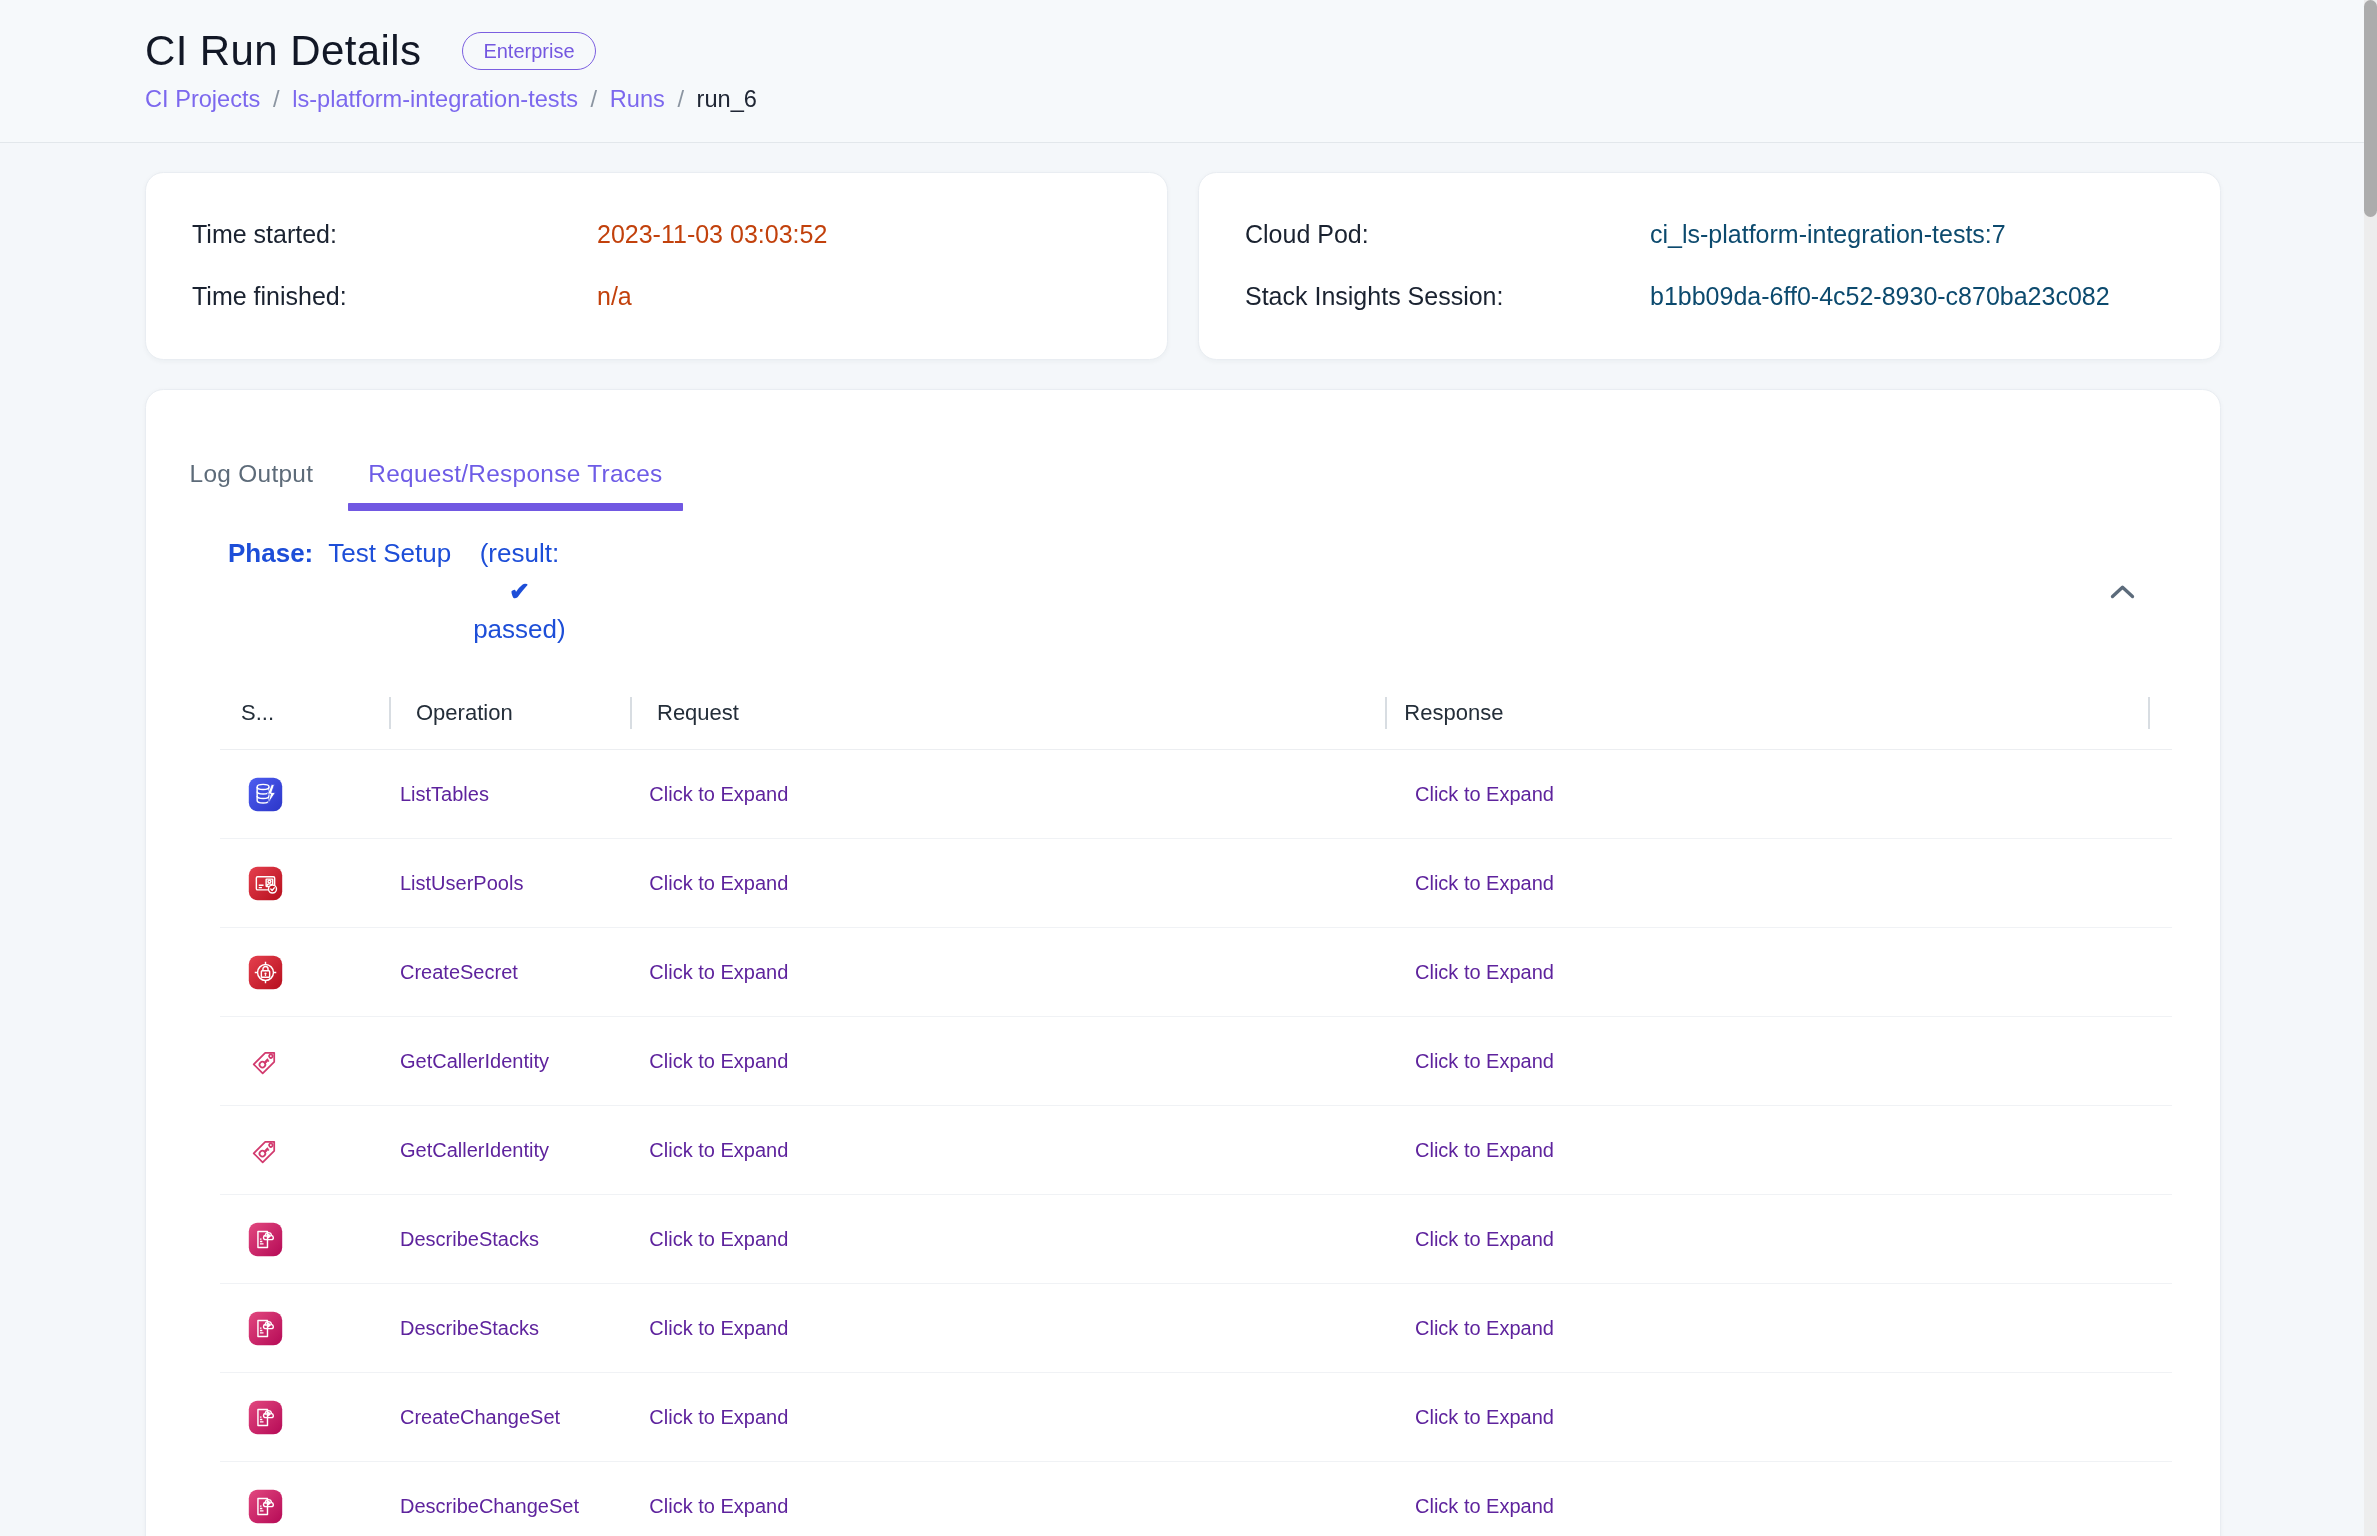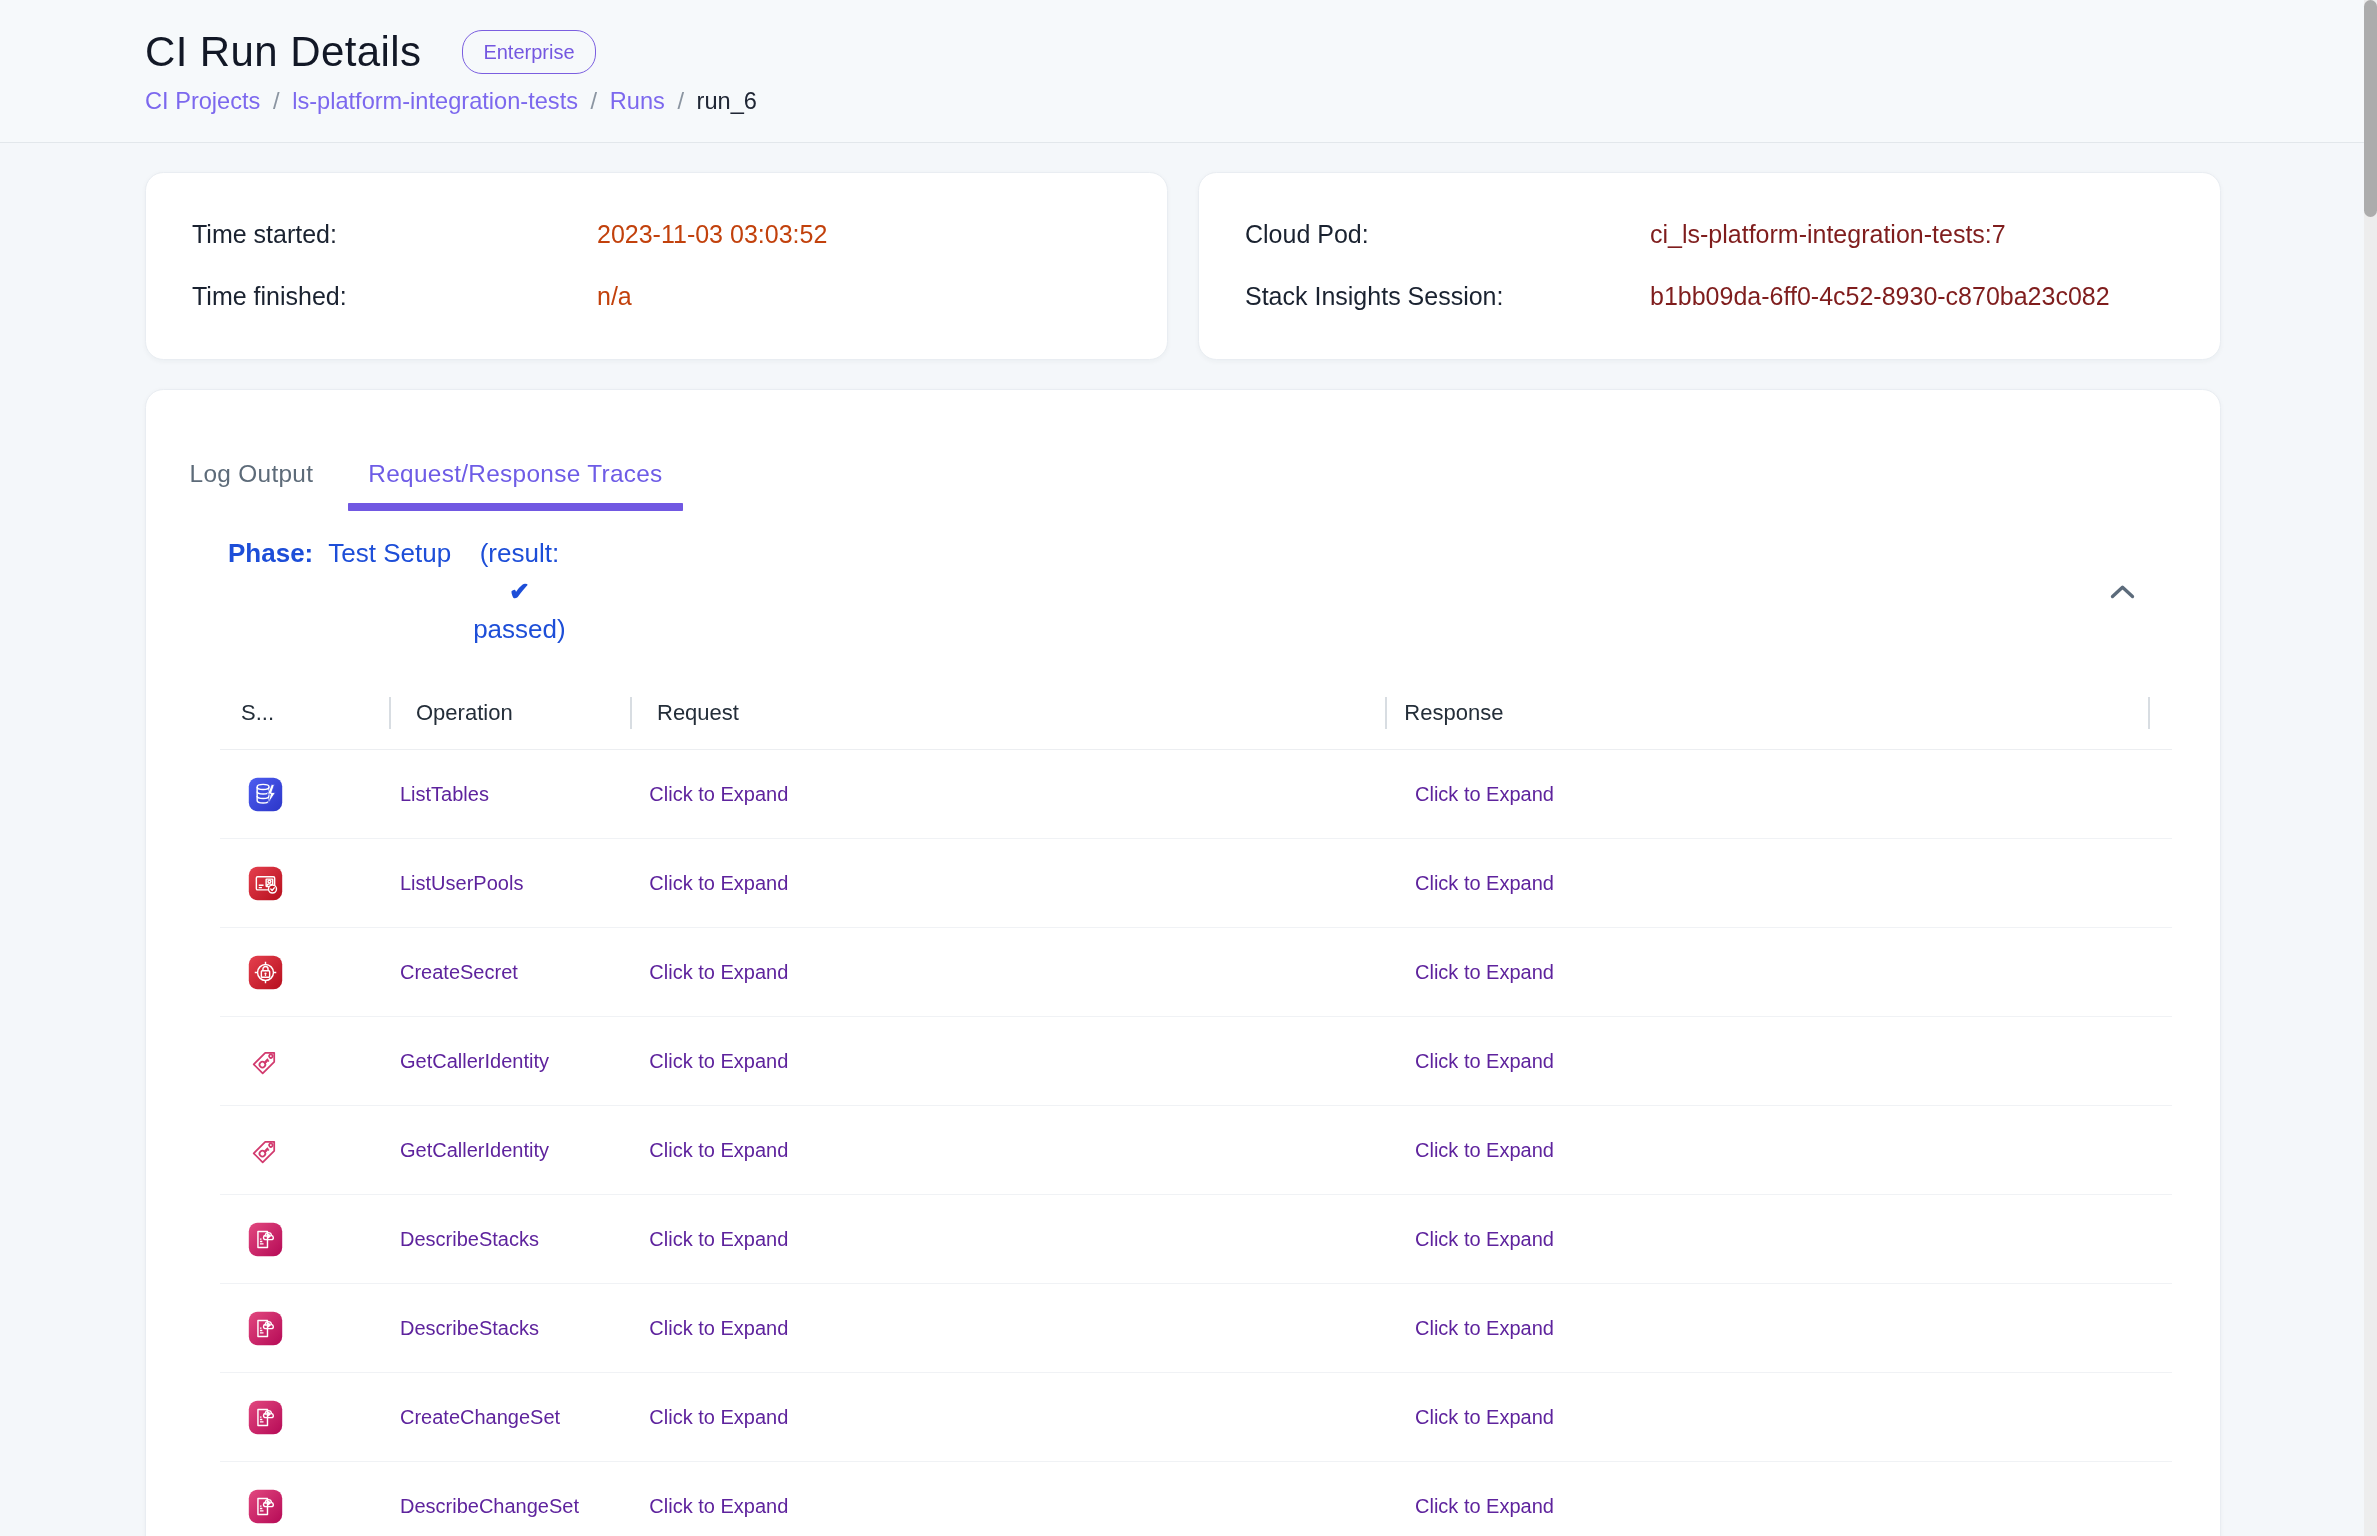--- a/index.html
+++ b/index.html
@@ -10,40 +10,40 @@
     color:#1a222e;
   }
   
   .page-header{
     height:143px;background:#f6f9fb;border-bottom:1.7px solid #e2e7eb;
     padding:30px 0 0 145px;box-sizing:border-box;
   }
   .title-row{display:flex;align-items:center;gap:41px;}
   .page-title{font-size:42px;font-weight:400;color:#121826;letter-spacing:0.4px;line-height:1;margin:0;}
   .badge{
-    display:inline-flex;align-items:center;height:44px;padding:0 20px;
+    display:inline-flex;align-items:center;height:38px;padding:0 20px;
     border:1.7px solid #7b5fe0;border-radius:20px;color:#7457e0;font-size:20px;line-height:1;
     background:transparent;box-sizing:border-box;
   }
   .breadcrumb{margin-top:13.5px;font-size:23.6px;display:flex;align-items:center;}
   .breadcrumb a{color:#7c68ee;text-decoration:none;cursor:pointer;}
   .breadcrumb .crumb-sep{color:#8b95a1;margin:0 12.6px;}
   .breadcrumb .crumb-current{color:#202735;}
   
   main{padding:29px 0 0 145px;}
   .cards-row{display:flex;gap:30px;}
   .card{
     background:#ffffff;border:0.8px solid #e9edf2;border-radius:18.5px;
     box-shadow:0 1.7px 5px rgba(25,39,60,.04);box-sizing:border-box;
   }
   .info-card{width:1023px;height:188px;padding:44px 34px 0 46px;}
   .info-row{display:flex;margin-bottom:27px;font-size:25px;line-height:35px;}
   .info-label{width:405px;flex:0 0 405px;color:#1a2230;}
   .info-value{color:#c2410c;}
-  .info-value.link{color:#7f1d1d;cursor:pointer;}
+  .info-value.link{color:#0c4a6e;cursor:pointer;}
   
   .main-card{width:2076px;height:1195px;margin-top:29px;padding:0;overflow:hidden;}
   .tabs{display:flex;gap:15px;padding:47px 0 0 23.6px;}
   .tab{
     height:74px;padding:0 20px;display:flex;align-items:center;
     font-size:24.4px;letter-spacing:0.3px;color:#5d6b79;cursor:pointer;
     position:relative;background:transparent;border:none;
   }
   .tab.active{color:#6e5ce6;}
   .tab.active::after{

